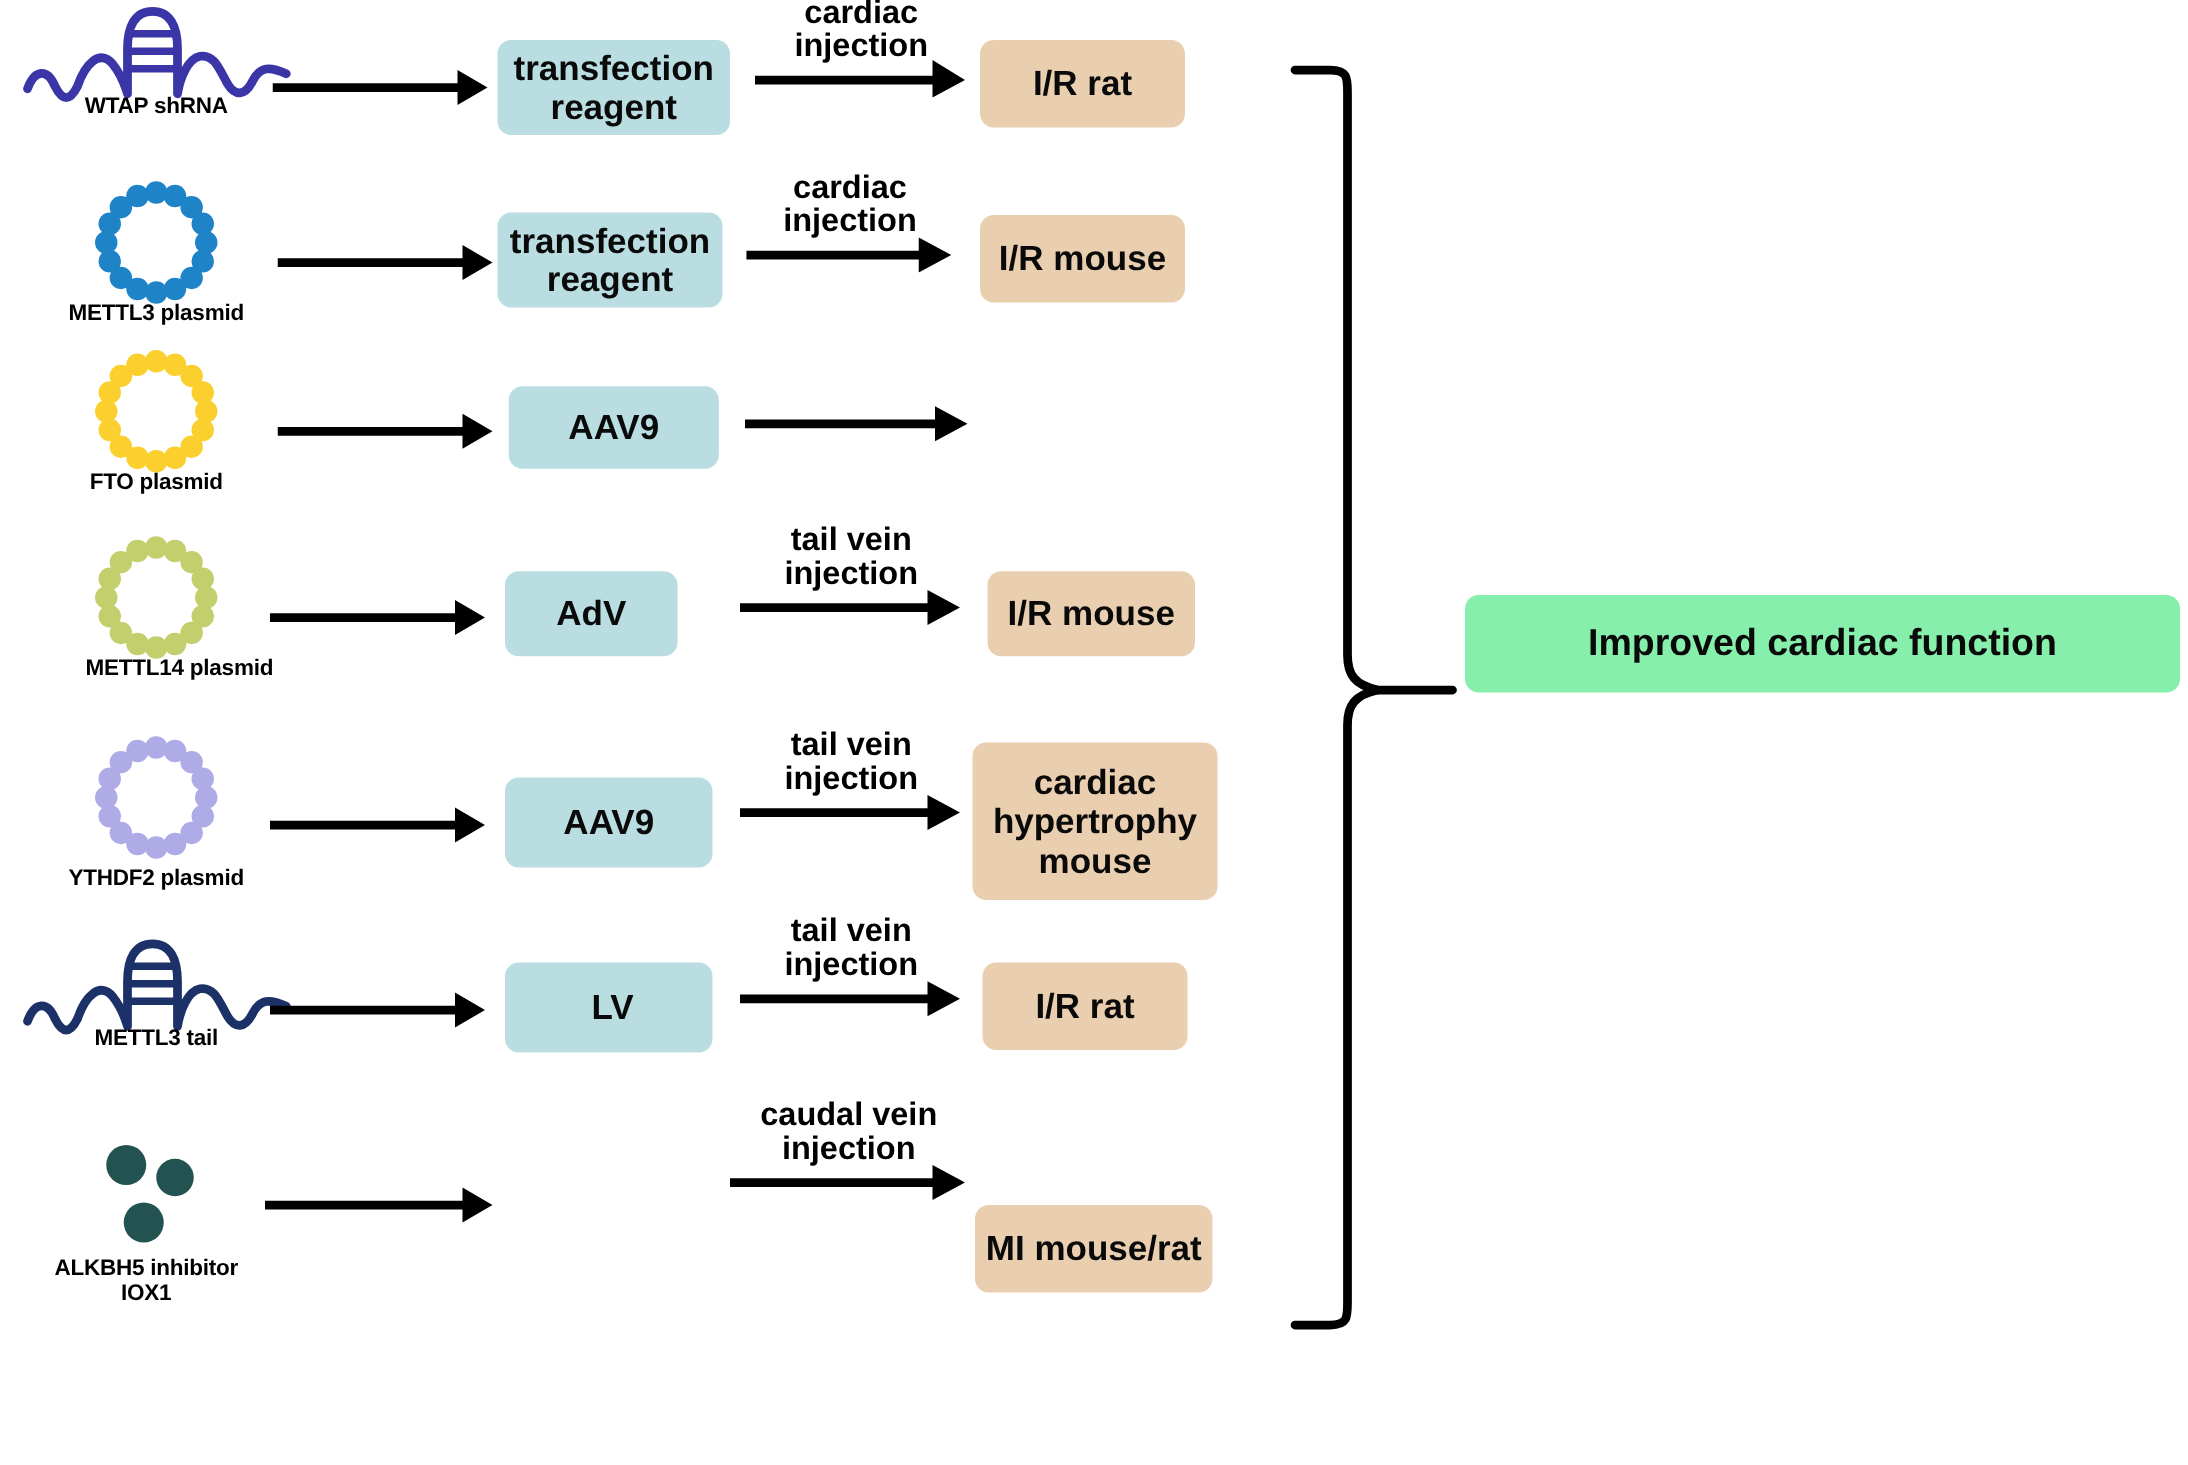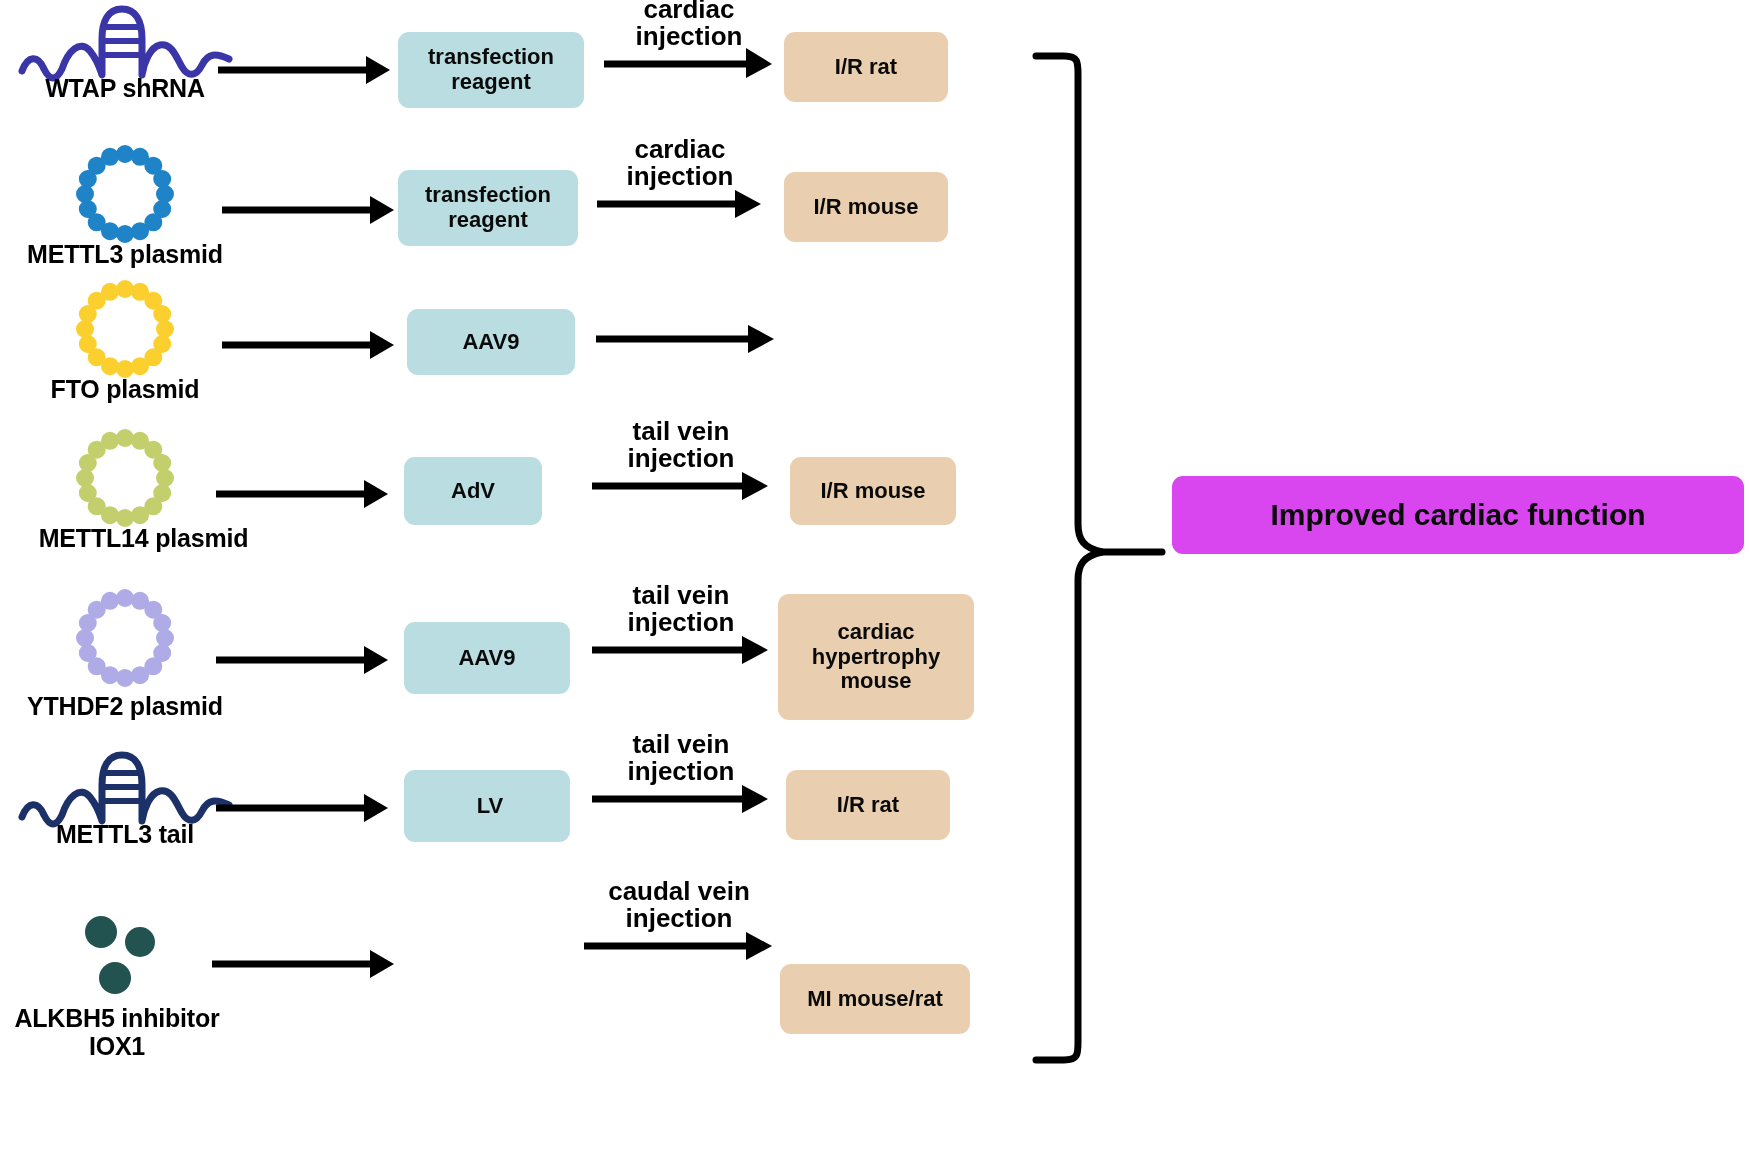--- a/index.html
+++ b/index.html
@@ -43,21 +43,21 @@
     display: flex;
     align-items: center;
     justify-content: center;
   }
   .src-label {
     position: absolute;
     left: 0;
     right: 0;
     top: 106px;
     text-align: center;
-    font-size: 25px;
+    font-size: 18px;
     font-weight: bold;
     color: #000000;
     line-height: 1.12;
     letter-spacing: -0.2px;
     white-space: pre-line;
   }
   
   .arrow {
     position: absolute;
     height: 60px;
@@ -75,34 +75,34 @@
     white-space: pre-line;
   }
   .arrow svg { position: absolute; left: 0; bottom: 0; }
   
   .box {
     position: absolute;
     display: flex;
     align-items: center;
     justify-content: center;
     text-align: center;
-    font-size: 22px;
+    font-size: 28px;
     font-weight: bold;
     color: #0a0a0a;
     border-radius: 11px;
     line-height: 1.12;
     white-space: pre-line;
     box-sizing: border-box;
     padding: 2px 6px;
   }
   .box.vector { background: #b9dde1; }
   .box.model  { background: #e9cfaf; }
   .outcome {
     position: absolute;
-    background: #d946ef;
+    background: #86efac;
     border-radius: 11px;
     display: flex;
     align-items: center;
     justify-content: center;
     font-size: 30px;
     font-weight: bold;
     color: #0a0a0a;
     box-sizing: border-box;
   }
   #brace { position: absolute; left: 1030px; top: 40px; }

